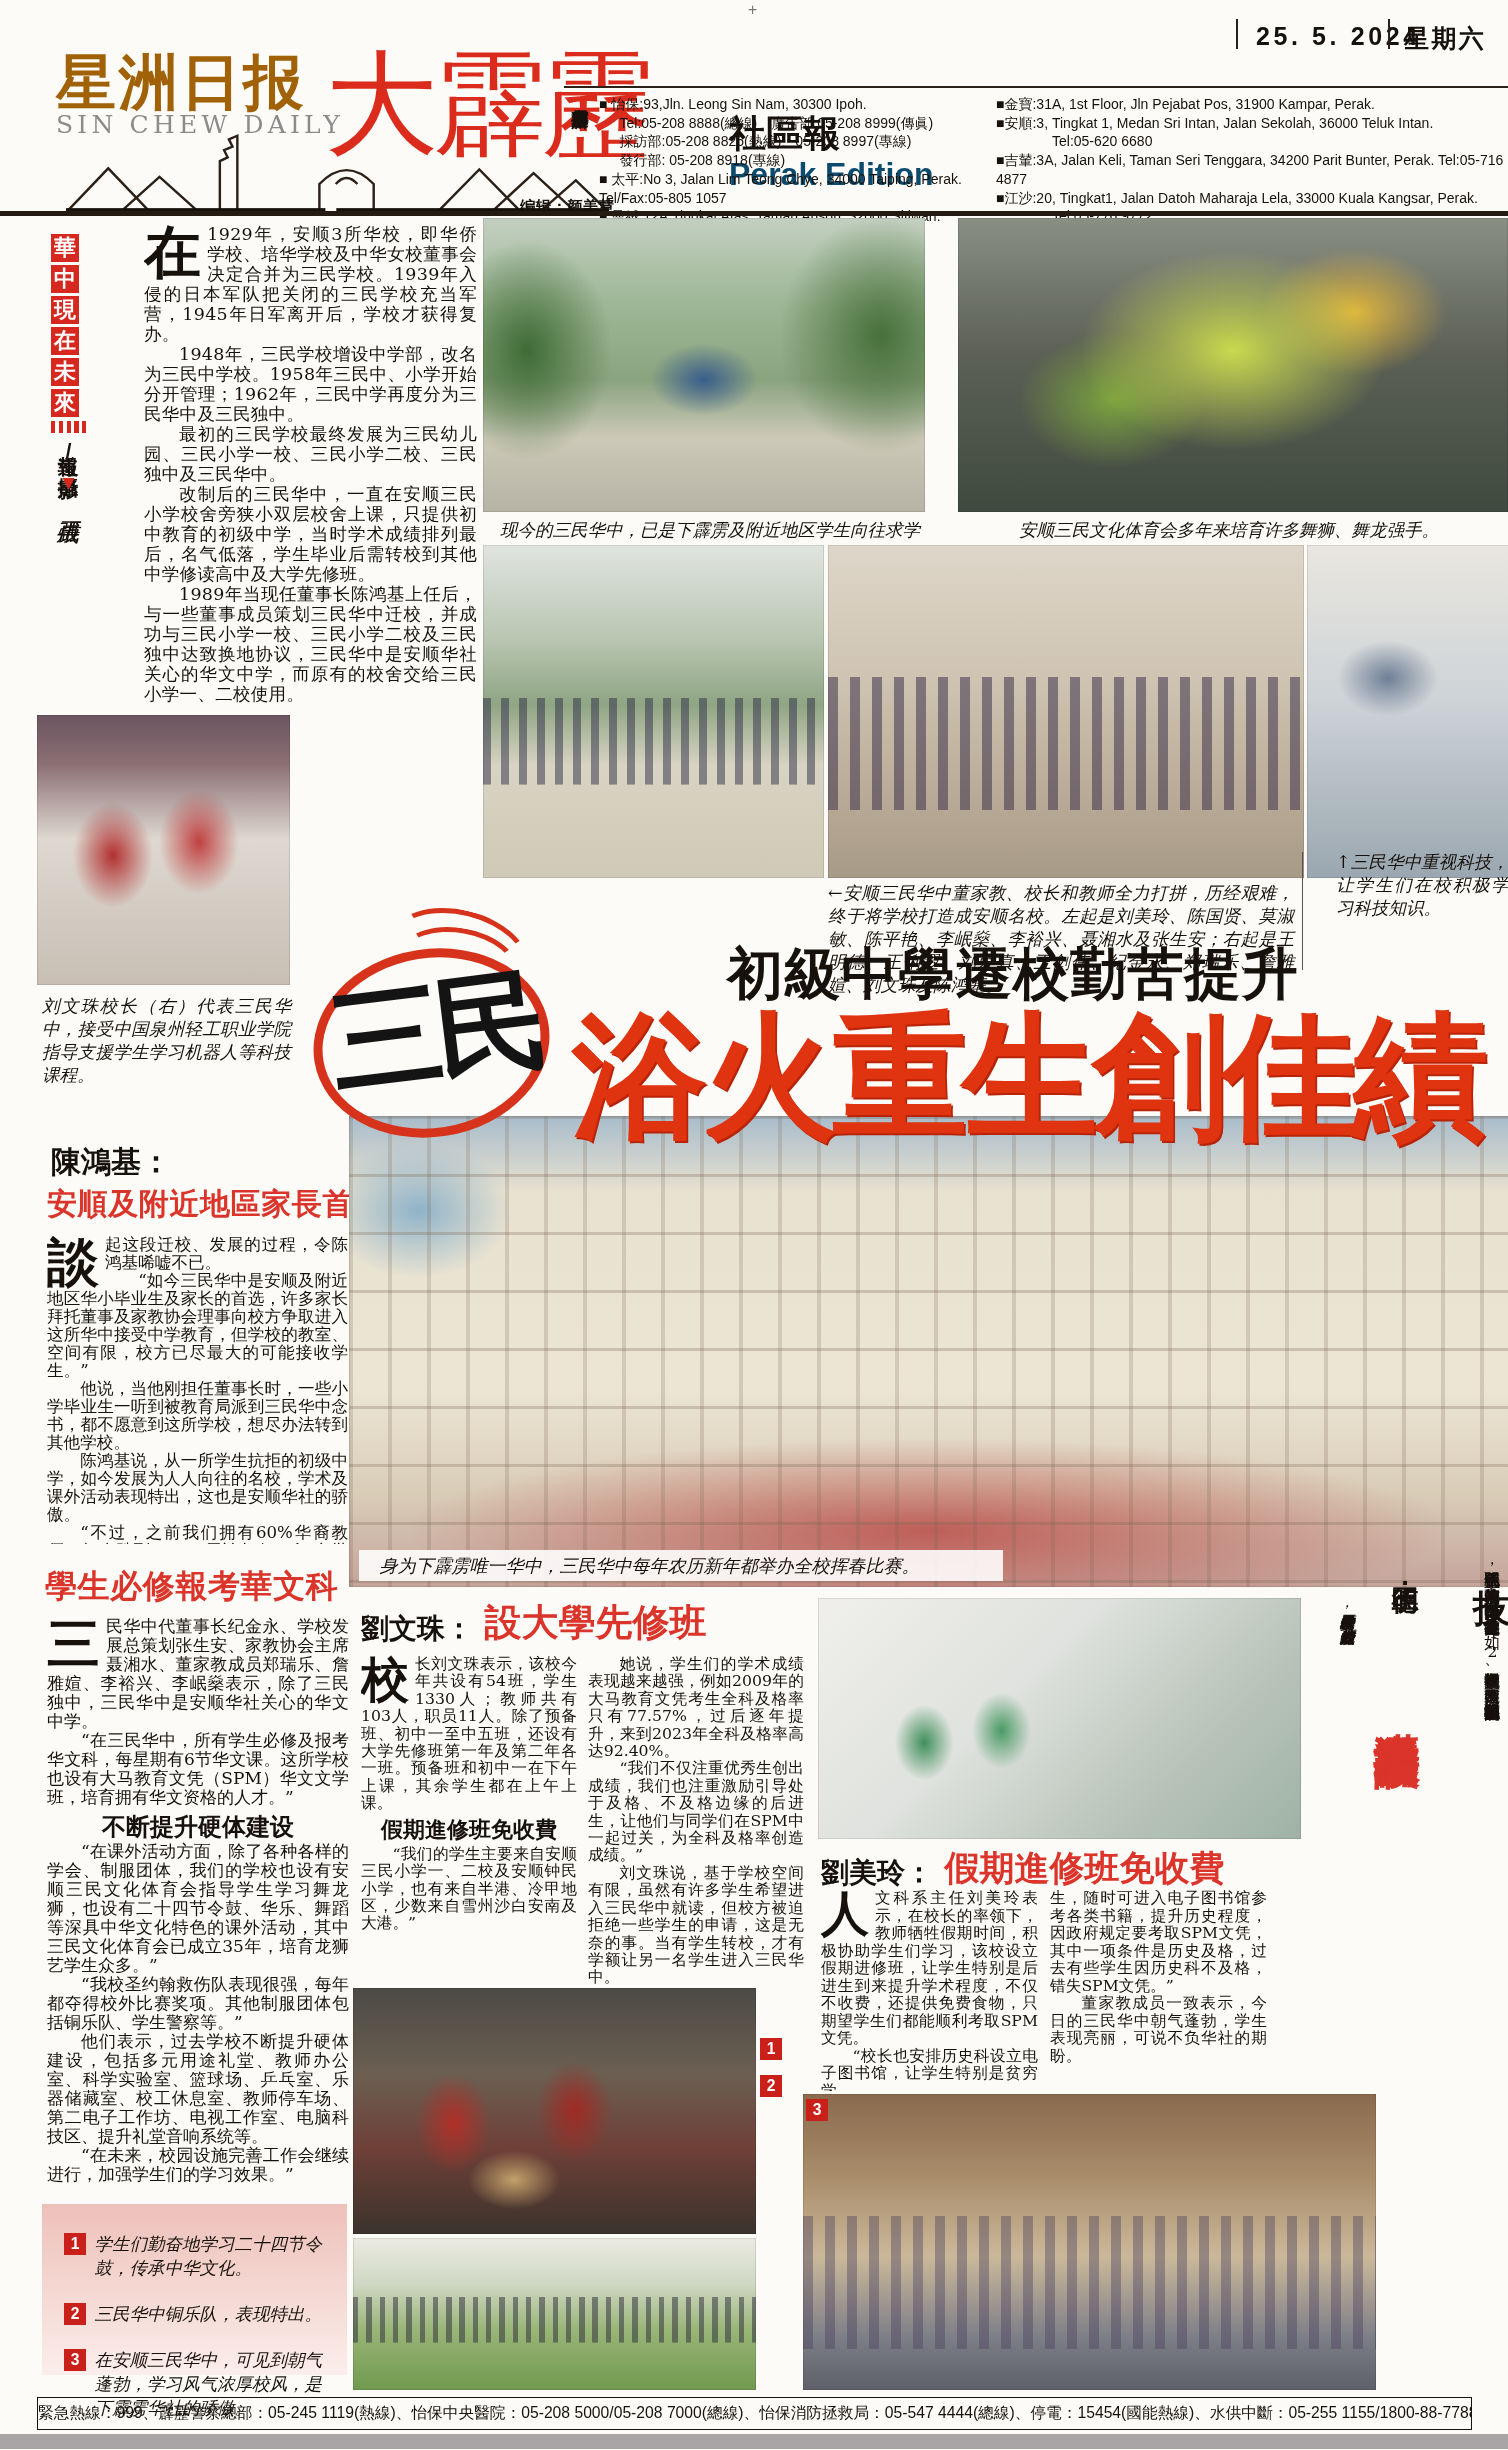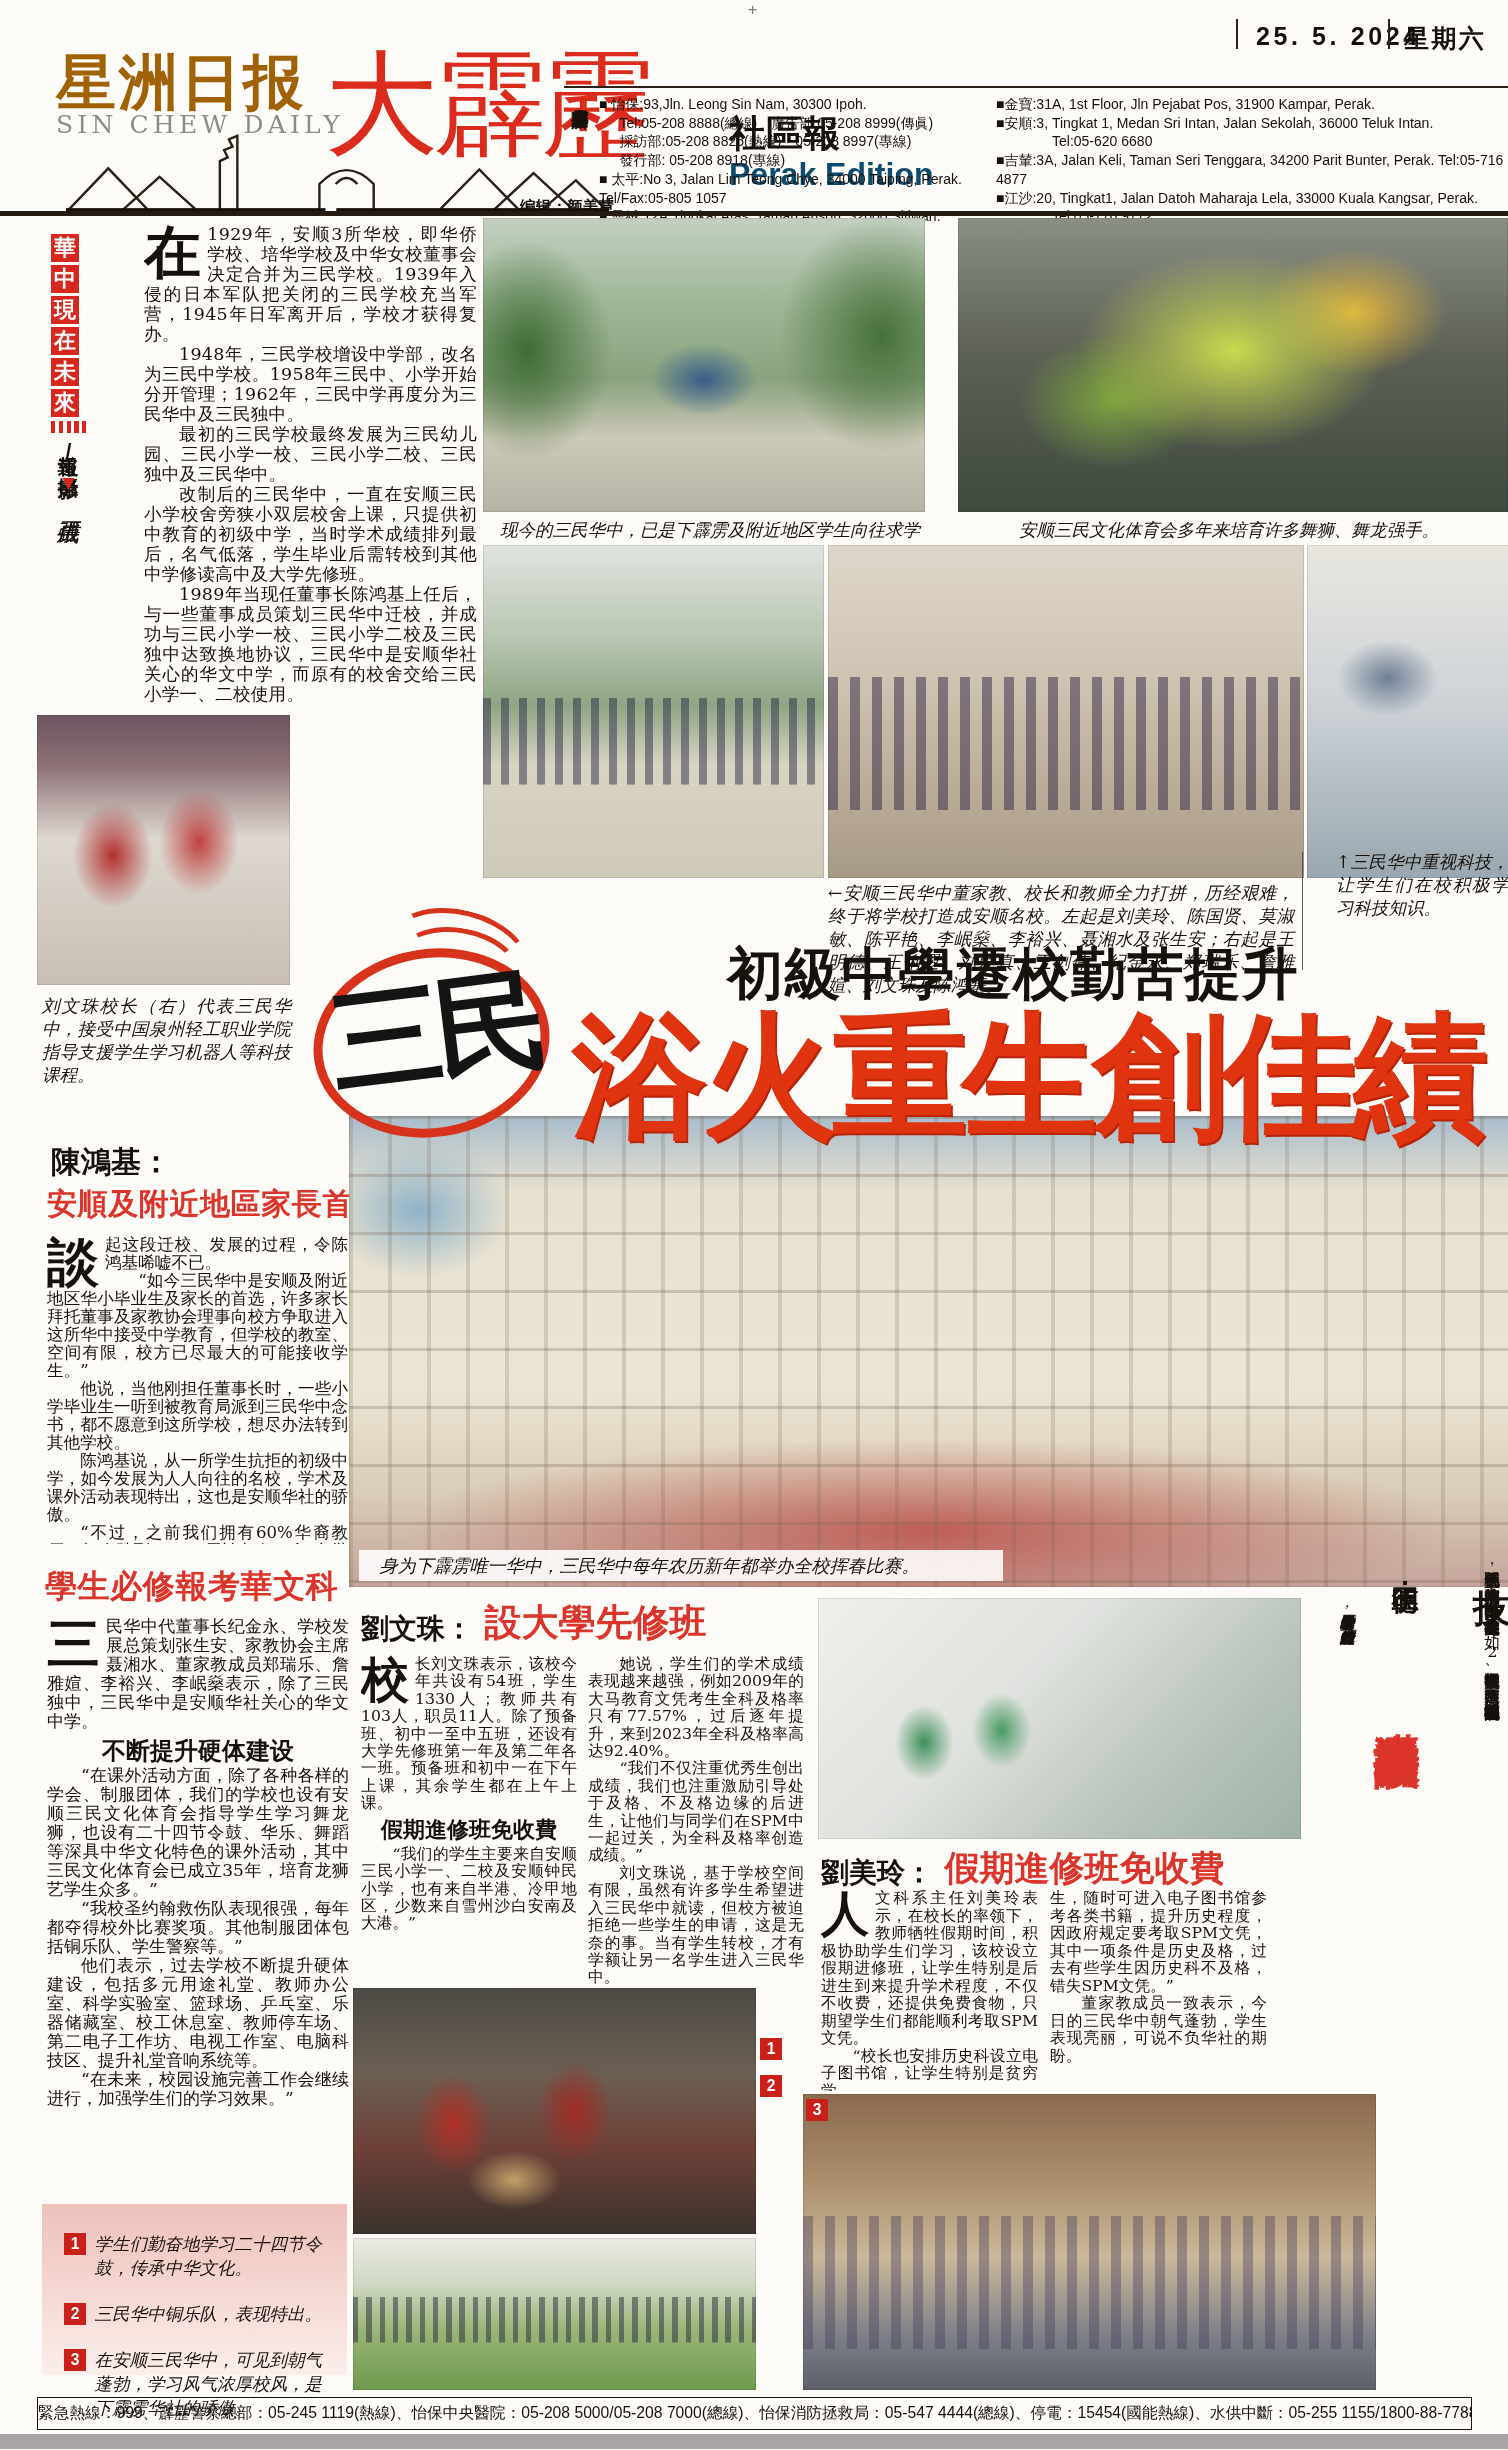--- a/index.html
+++ b/index.html
@@ -193,20 +193,21 @@
        linear-gradient(180deg,#a8bccb 0%,#e7e1d0 16%,#ece5d4 58%,#d9cdb8 80%,#c5a49b 100%)"></div>
   <div class="abs kai" style="left:359px;top:1550px;width:644px;height:31px;background:rgba(255,255,255,.88);
               font-size:18px;line-height:31px;padding-left:20.5px;z-index:3">身为下霹雳唯一华中，三民华中每年农历新年都举办全校挥春比赛。</div>
 
   <div class="abs rtitle" style="left:45px;top:1565px;font-size:32px;letter-spacing:0.6px">學生必修報考華文科</div>
 
   <div class="abs bt" style="left:47px;top:1617px;width:302px;height:581px;font-size:17px;line-height:19px;overflow:hidden">
     <p class="fp">
       <span class="dc" style="font-size:53px">三</span><span>民华中代董事长纪金永、学校发展总策划张生安、家教协会主席聂湘水、董家教成员郑瑞乐、詹雅媗、李裕兴、李岷燊表示，除了三民独中，三民华中是安顺华社关心的华文中学。</span>
     </p>
+    <p>“在三民华中，所有学生必修及报考华文科，每星期有6节华文课。这所学校也设有大马教育文凭（SPM）华文文学班，培育拥有华文资格的人才。”</p>
     <p class="subh" style="font-size:24px">不断提升硬体建设</p>
     <p>“在课外活动方面，除了各种各样的学会、制服团体，我们的学校也设有安顺三民文化体育会指导学生学习舞龙狮，也设有二十四节令鼓、华乐、舞蹈等深具中华文化特色的课外活动，其中三民文化体育会已成立35年，培育龙狮艺学生众多。”</p>
     <p>“我校圣约翰救伤队表现很强，每年都夺得校外比赛奖项。其他制服团体包括铜乐队、学生警察等。”</p>
     <p>他们表示，过去学校不断提升硬体建设，包括多元用途礼堂、教师办公室、科学实验室、篮球场、乒乓室、乐器储藏室、校工休息室、教师停车场、第二电子工作坊、电视工作室、电脑科技区、提升礼堂音响系统等。</p>
     <p>“在未来，校园设施完善工作会继续进行，加强学生们的学习效果。”</p>
   </div>
 
   <div class="abs" style="left:361px;top:1598px">
     <span class="blabel" style="font-size:28px;vertical-align:bottom">劉文珠：</span>
     <span class="rtitle" style="font-size:37px;margin-left:8.4px">設大學先修班</span>

